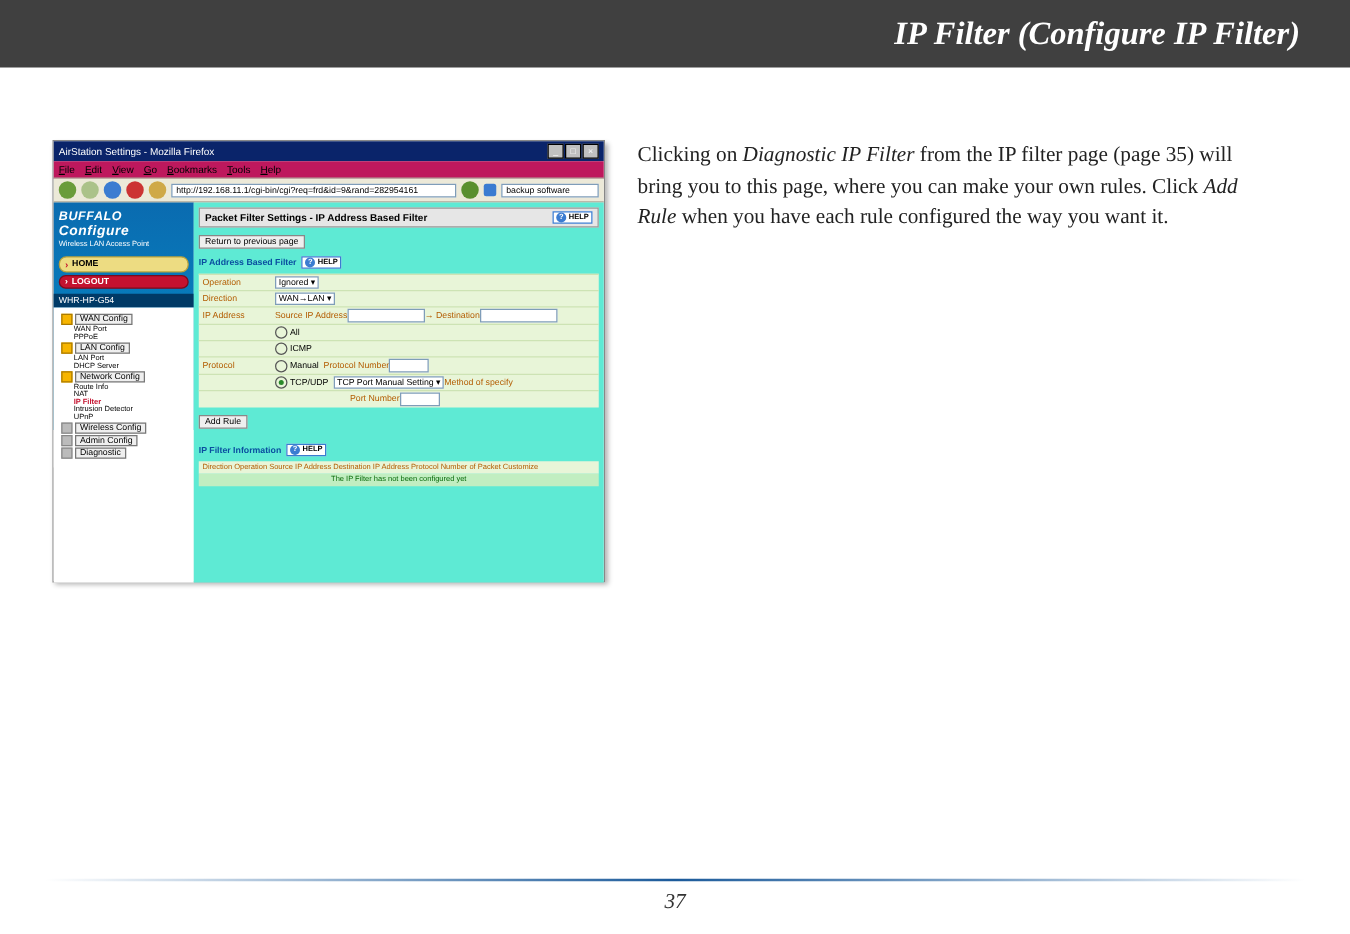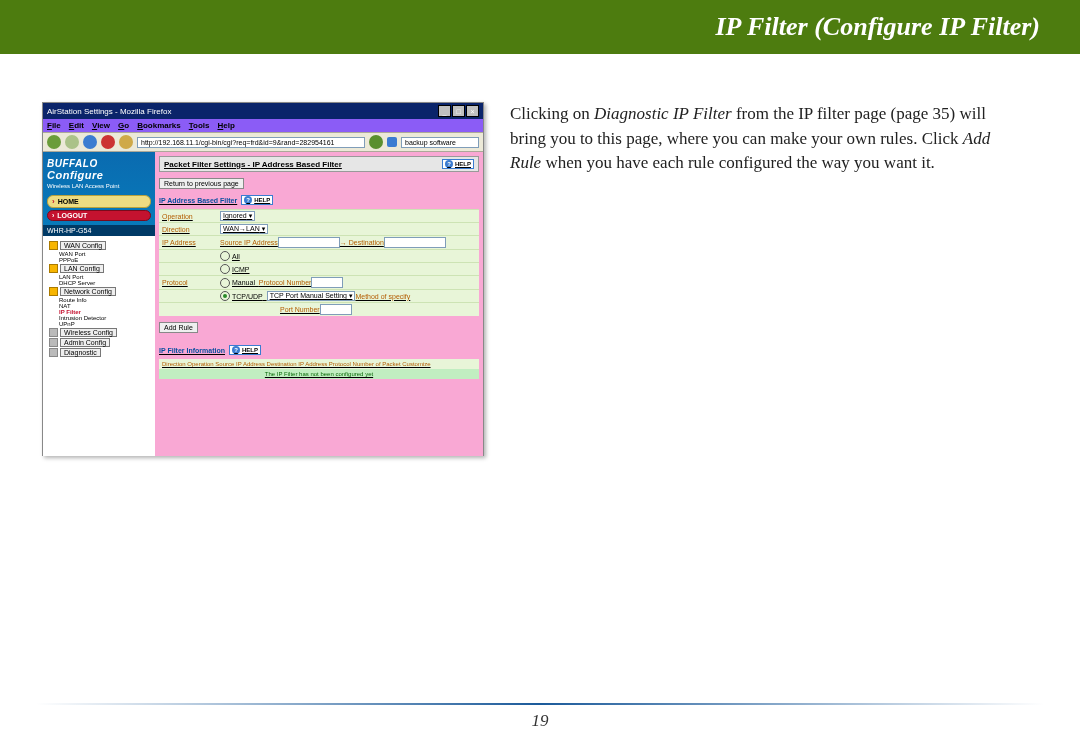--- a/index.html
+++ b/index.html
@@ -1,25 +1,25 @@
 <!DOCTYPE html>
 <html><head>
 <meta charset="utf-8">
 <style>
   html,body{margin:0;padding:0;font-family:Georgia,serif;background:#fff;color:#222;}
   .page{width:1080px;height:747px;position:relative;overflow:hidden;}
-  .redbar{background:#4d7c0f;height:54px;display:flex;align-items:center;justify-content:flex-end;padding-right:40px;}
+  .redbar{background:#404040;height:54px;display:flex;align-items:center;justify-content:flex-end;padding-right:40px;}
   .redbar h1{color:#fff;font-style:italic;font-weight:bold;font-size:26px;margin:0;font-family:Georgia,serif;}
-  .content{display:flex;align-items:flex-start;padding:48px 62px 0 42px;gap:26px;}
+  .content{display:flex;align-items:flex-start;padding:48px 62px 0 42px;gap:26px;margin-top:10px;}
   .shot-wrap{border:1px solid #888;box-shadow:2px 2px 4px rgba(0,0,0,0.3);}
   .shot{width:440px;height:352px;background:#eee;font-family:Tahoma,Arial,sans-serif;font-size:8px;color:#000;}
   .titlebar{background:#0a246a;color:#fff;padding:2px 4px;display:flex;justify-content:space-between;align-items:center;}
   .tctl{display:flex;gap:1px;}
   .tbtn{width:11px;height:10px;background:#c0c0c0;border:1px solid #000;display:flex;align-items:center;justify-content:center;font-size:7px;line-height:7px;}
-  .menubar{background:#8b5cf6;padding:2px 4px;display:flex;gap:8px;border-bottom:1px solid #aca899;font-weight:bold;}
+  .menubar{background:#be185d;padding:2px 4px;display:flex;gap:8px;border-bottom:1px solid #aca899;}
   .menubar span u{text-decoration:underline;}
   .toolbar{background:#ece9d8;padding:2px 4px;display:flex;align-items:center;gap:4px;border-bottom:1px solid #aca899;}
   .navbtn{width:14px;height:14px;border-radius:50%;background:#6a9c3a;display:inline-block;}
   .addr{flex:1;background:#fff;border:1px solid #7f9db9;padding:1px 3px;font-size:7px;white-space:nowrap;overflow:hidden;}
   .srch{width:70px;background:#fff;border:1px solid #7f9db9;padding:1px 3px;font-size:7px;}
   .g{width:10px;height:10px;background:#3b7cd1;border-radius:2px;display:inline-block;}
   .body{display:flex;height:304px;}
   .side{width:112px;background:linear-gradient(#0a6bb0,#0490c9 60%,#fff 60%);color:#fff;padding-top:4px;}
   .brand{padding:2px 4px;font-weight:bold;font-style:italic;letter-spacing:0.5px;}
   .brand .b1{color:#fff;font-size:10px;}
@@ -28,21 +28,21 @@
   .pill{margin:2px 4px;background:#eddc82;color:#000;font-weight:bold;font-size:7px;padding:1px 4px;border-radius:6px;border:1px solid #b9a23c;display:flex;align-items:center;gap:3px;}
   .pill.red{background:#c4122f;color:#fff;border-color:#7a0a1c;}
   .pill .arr{color:#c4122f;font-size:8px;}
   .model{background:#003a66;color:#fff;font-size:7px;padding:2px 4px;margin:4px 0 0 0;}
   .nav{background:#fff;color:#000;padding:4px 2px 6px 6px;font-size:7px;}
   .nrow{display:flex;align-items:center;gap:2px;margin:1px 0;}
   .dot{width:7px;height:7px;background:#f7b500;border:1px solid #aa7a00;display:inline-block;}
   .dot.gr{background:#bbb;border-color:#888;}
   .btn{background:#efefef;border:1px solid #777;padding:0 3px;font-size:7px;}
   .sm{font-size:6px;margin-left:10px;}
-  .main{flex:1;background:#f9a8d4;overflow:auto;text-decoration:underline;}
+  .main{flex:1;background:#5eead4;overflow:auto;}
   .mhead{background:#e6e6e6;border:1px solid #999;margin:4px;padding:2px 4px;display:flex;align-items:center;justify-content:space-between;font-weight:bold;font-size:8px;}
   .help{background:#fff;border:1px solid #3b7cd1;color:#000;font-size:6px;padding:0 2px;display:flex;align-items:center;gap:2px;}
   .help .q{width:8px;height:8px;background:#3b7cd1;color:#fff;border-radius:50%;display:flex;align-items:center;justify-content:center;font-size:6px;}
   .mbtn{background:#efefef;border:1px solid #888;padding:1px 4px;margin:2px 4px;display:inline-block;font-size:7px;}
   .sect{margin:4px;font-size:7px;color:#0a4fa0;font-weight:bold;display:flex;align-items:center;gap:4px;}
   .grid{background:#e8f5d8;margin:0 4px 4px 4px;font-size:7px;}
   .grow{display:flex;align-items:center;border-top:1px solid #cde3b4;padding:1px 0;}
   .gl{width:58px;color:#b35c00;padding-left:3px;}
   .sel{background:#fff;border:1px solid #7f9db9;padding:0 2px;font-size:7px;}
   .inp{background:#fff;border:1px solid #7f9db9;width:60px;height:9px;display:inline-block;}
@@ -214,15 +214,15 @@
       </div>
     </div>
 
     <div class="desc">
       <span>Clicking on </span><span class="italic">Diagnostic IP Filter</span><span> from the IP filter page (page 35) will bring you to this page, where you can make your own rules.  Click </span><span class="italic">Add Rule</span><span> when you have each rule configured the way you want it.</span>
     </div>
   </div>
 
   <div class="footer">
     <div class="hr"></div>
-    <div class="pg">19</div>
+    <div class="pg">37</div>
   </div>
 </div>
 
 </body></html>

